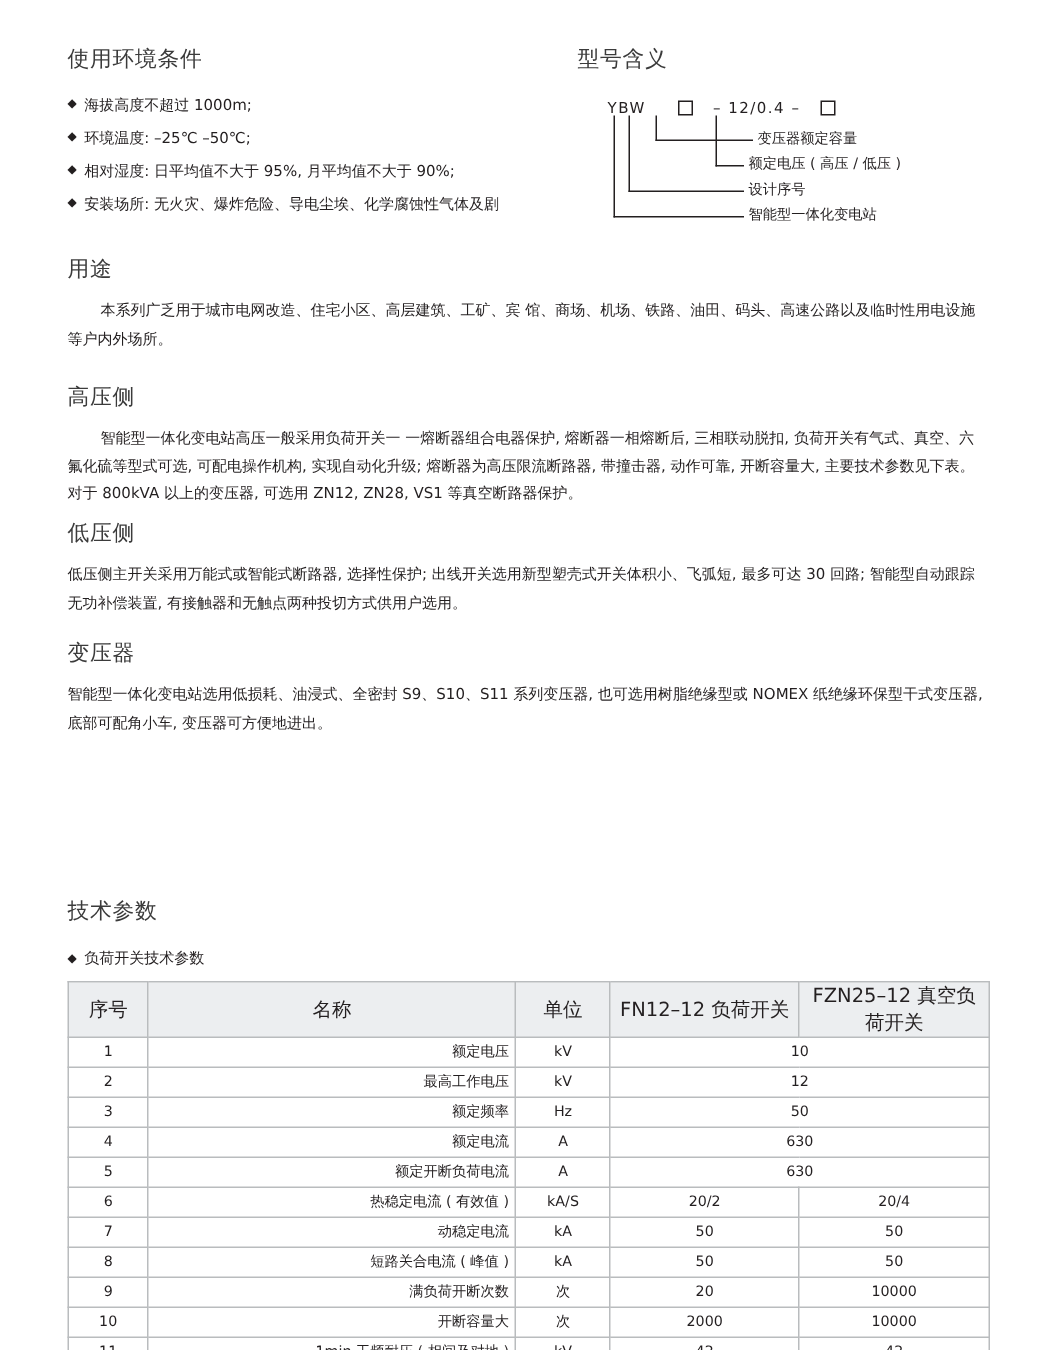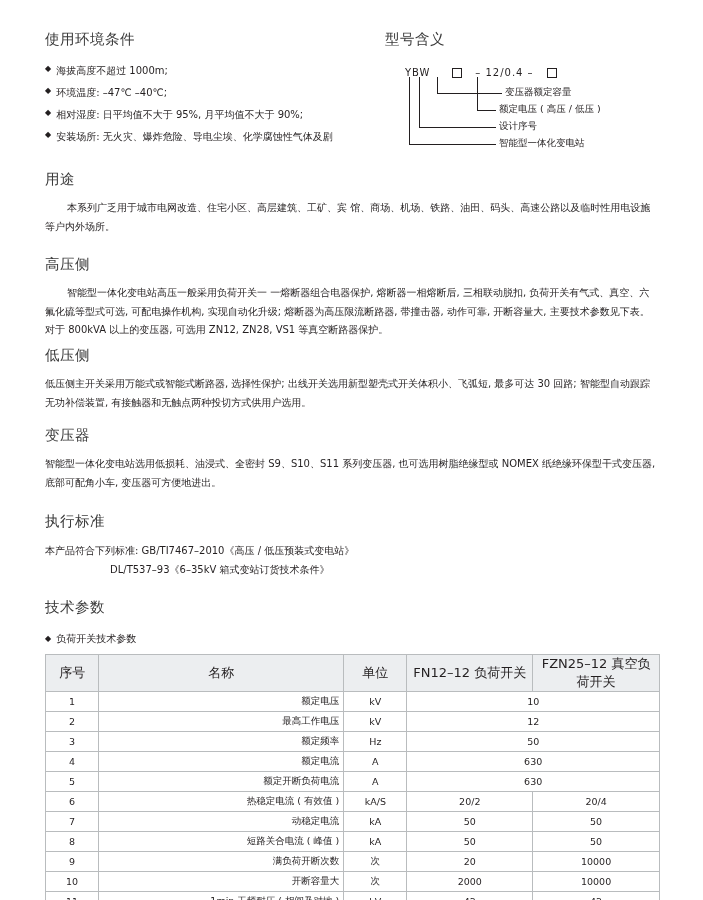--- a/index.html
+++ b/index.html
@@ -154,21 +154,21 @@
 
   <div class="sec-env">
     <div class="h2">使用环境条件</div>
     <div class="env-list">
       <div class="bullet-row">
         <span class="diamond">◆</span>
         <span>海拔高度不超过 1000m;</span>
       </div>
       <div class="bullet-row">
         <span class="diamond">◆</span>
-        <span>环境温度: –47℃ –40℃;</span>
+        <span>环境温度: –25℃ –50℃;</span>
       </div>
       <div class="bullet-row">
         <span class="diamond">◆</span>
         <span>相对湿度: 日平均值不大于 95%, 月平均值不大于 90%;</span>
       </div>
       <div class="bullet-row">
         <span class="diamond">◆</span>
         <span>安装场所: 无火灾、爆炸危险、导电尘埃、化学腐蚀性气体及剧</span>
       </div>
     </div>
@@ -216,25 +216,20 @@
   <div class="sec" style="top:346px;">
     <div class="h2">低压侧</div>
     <div class="body-text" style="width:614px;">低压侧主开关采用万能式或智能式断路器, 选择性保护; 出线开关选用新型塑壳式开关体积小、飞弧短, 最多可达 30 回路; 智能型自动跟踪无功补偿装置, 有接触器和无触点两种投切方式供用户选用。</div>
   </div>
 
   <div class="sec" style="top:426px;">
     <div class="h2">变压器</div>
     <div class="body-text" style="width:614px;">智能型一体化变电站选用低损耗、油浸式、全密封 S9、S10、S11 系列变压器, 也可选用树脂绝缘型或 NOMEX 纸绝缘环保型干式变压器, 底部可配角小车, 变压器可方便地进出。</div>
   </div>
 
-  <div class="sec" style="top:512px;">
-    <div class="h2">执行标准</div>
-    <div class="small-text">本产品符合下列标准: GB/TI7467–2010《高压 / 低压预装式变电站》</div>
-    <div class="small-text std-line2">DL/T537–93《6–35kV 箱式变站订货技术条件》</div>
-  </div>
 
   <div class="sec-params">
     <div class="h2">技术参数</div>
     <div class="param-sub">
       <span class="diamond">◆</span>
       <span>负荷开关技术参数</span>
     </div>
     <table class="spec">
       <thead>
         <tr>

